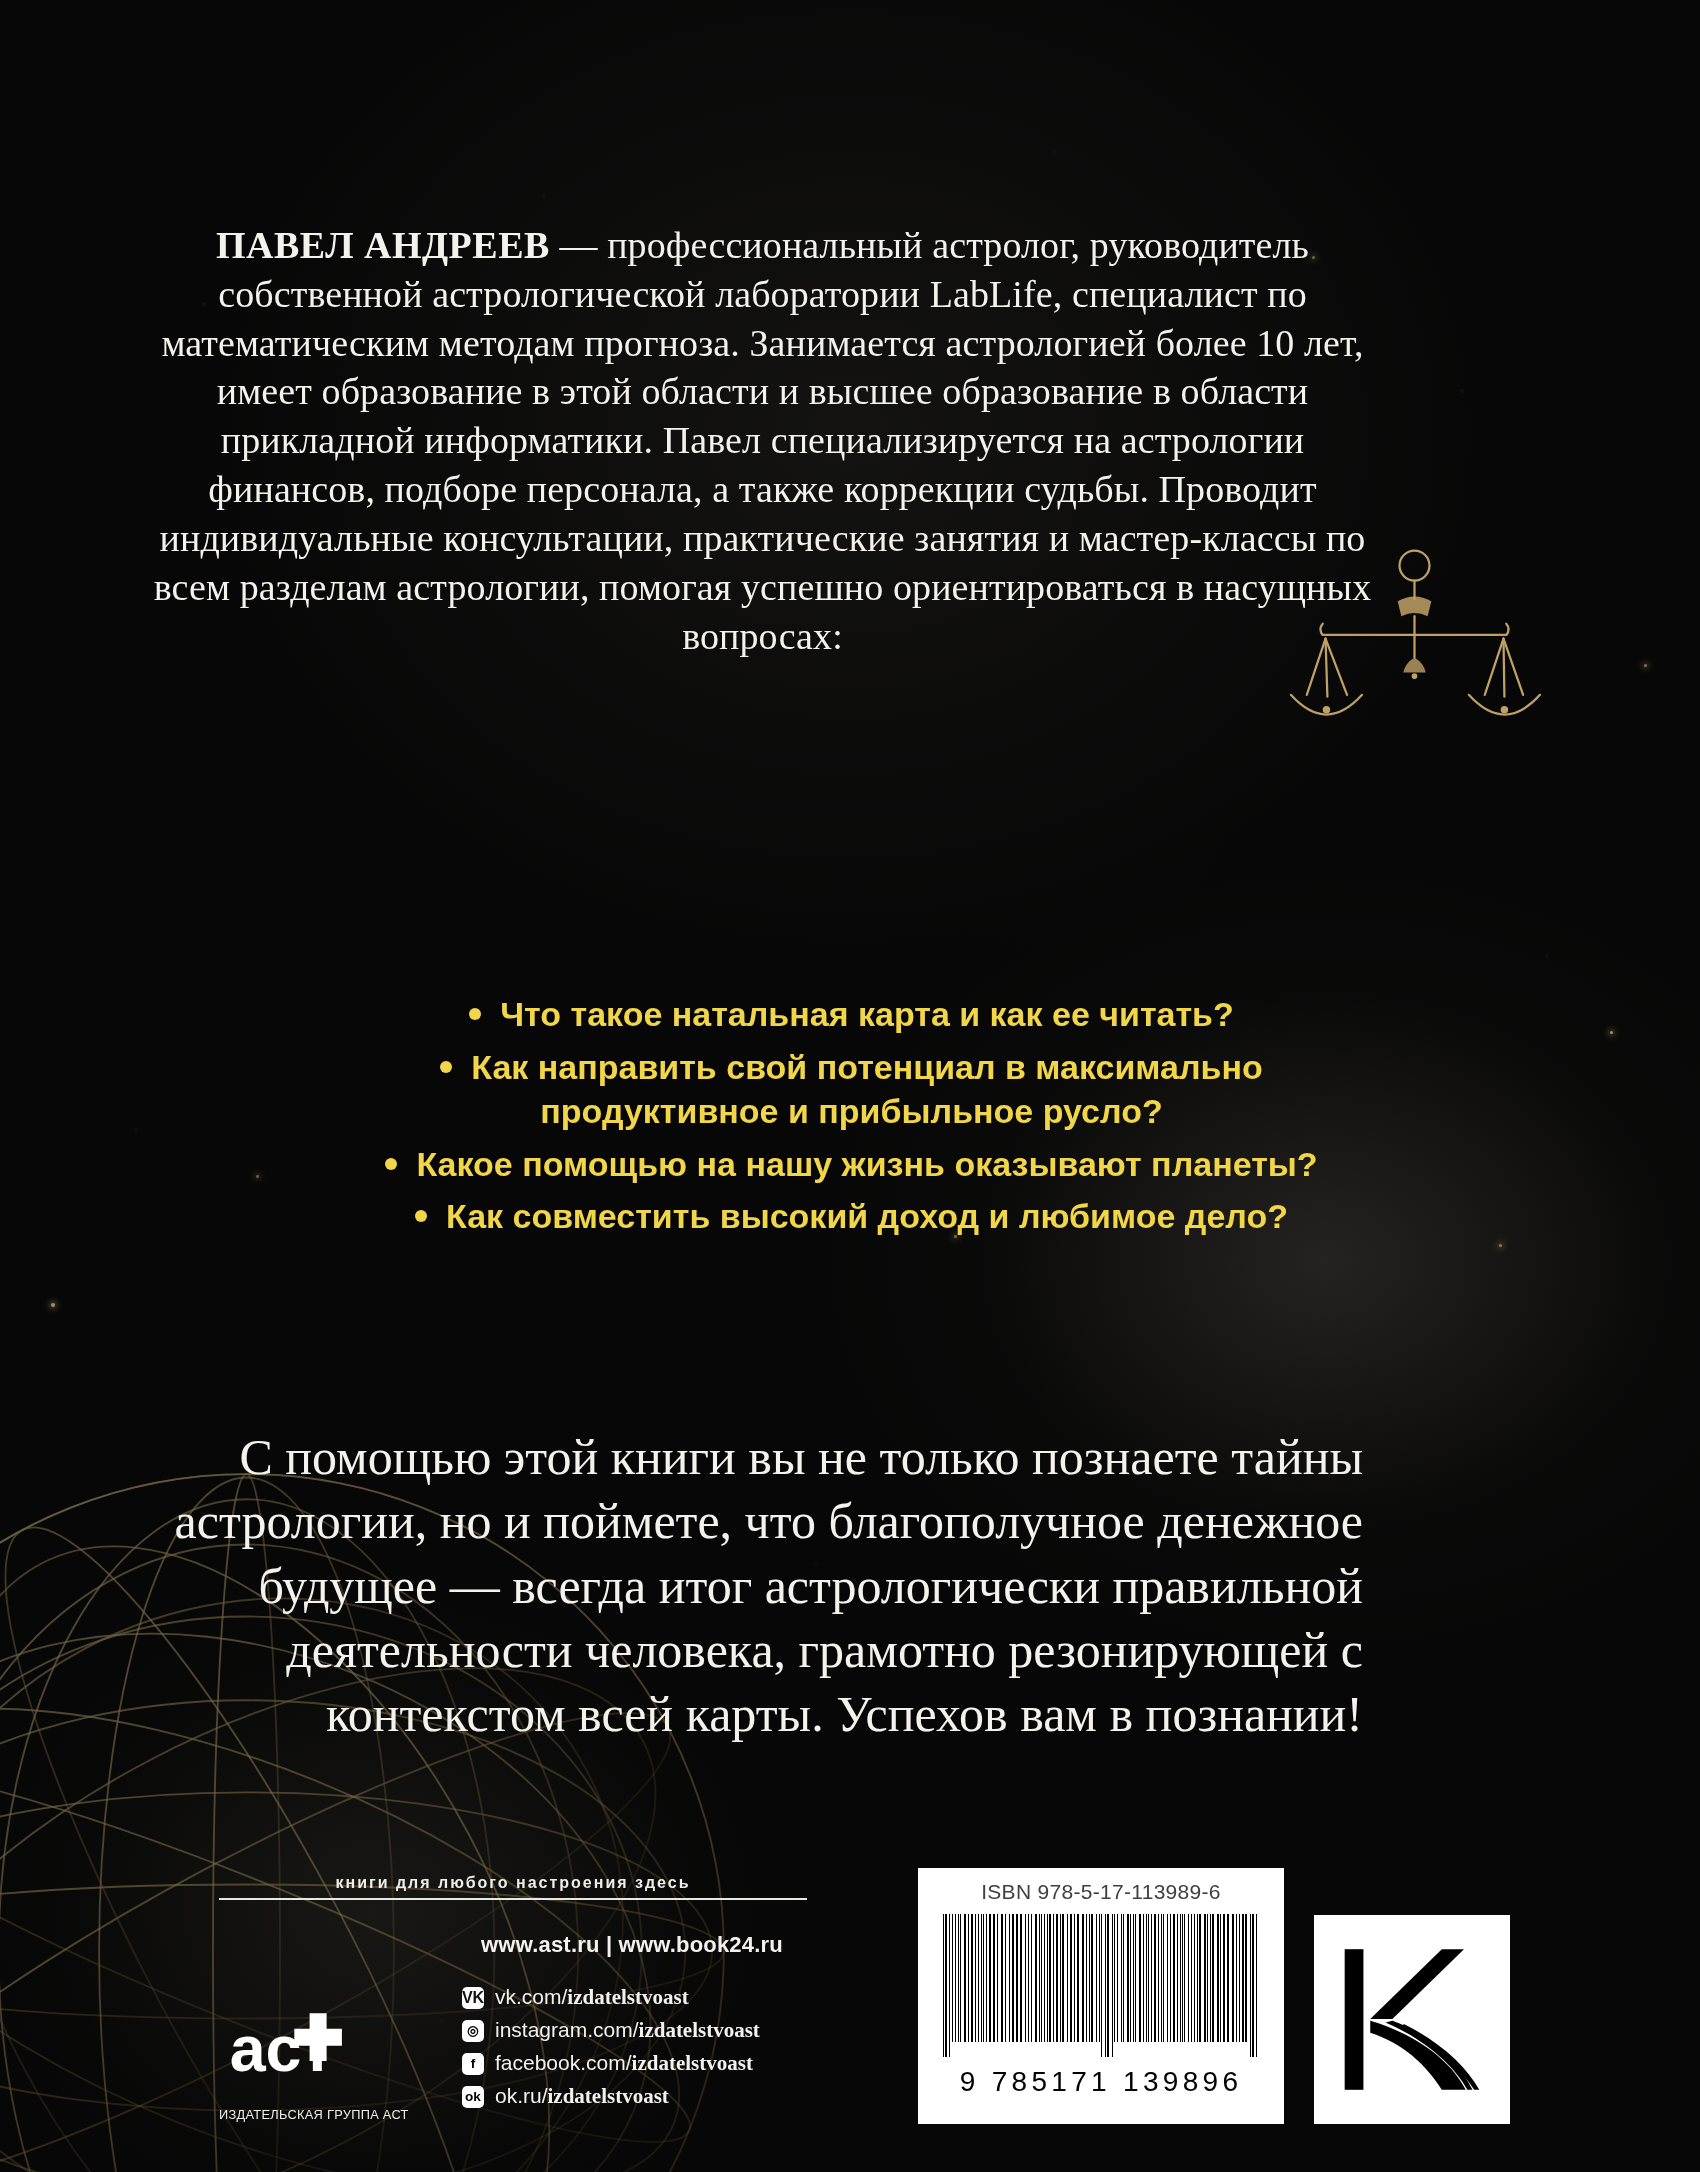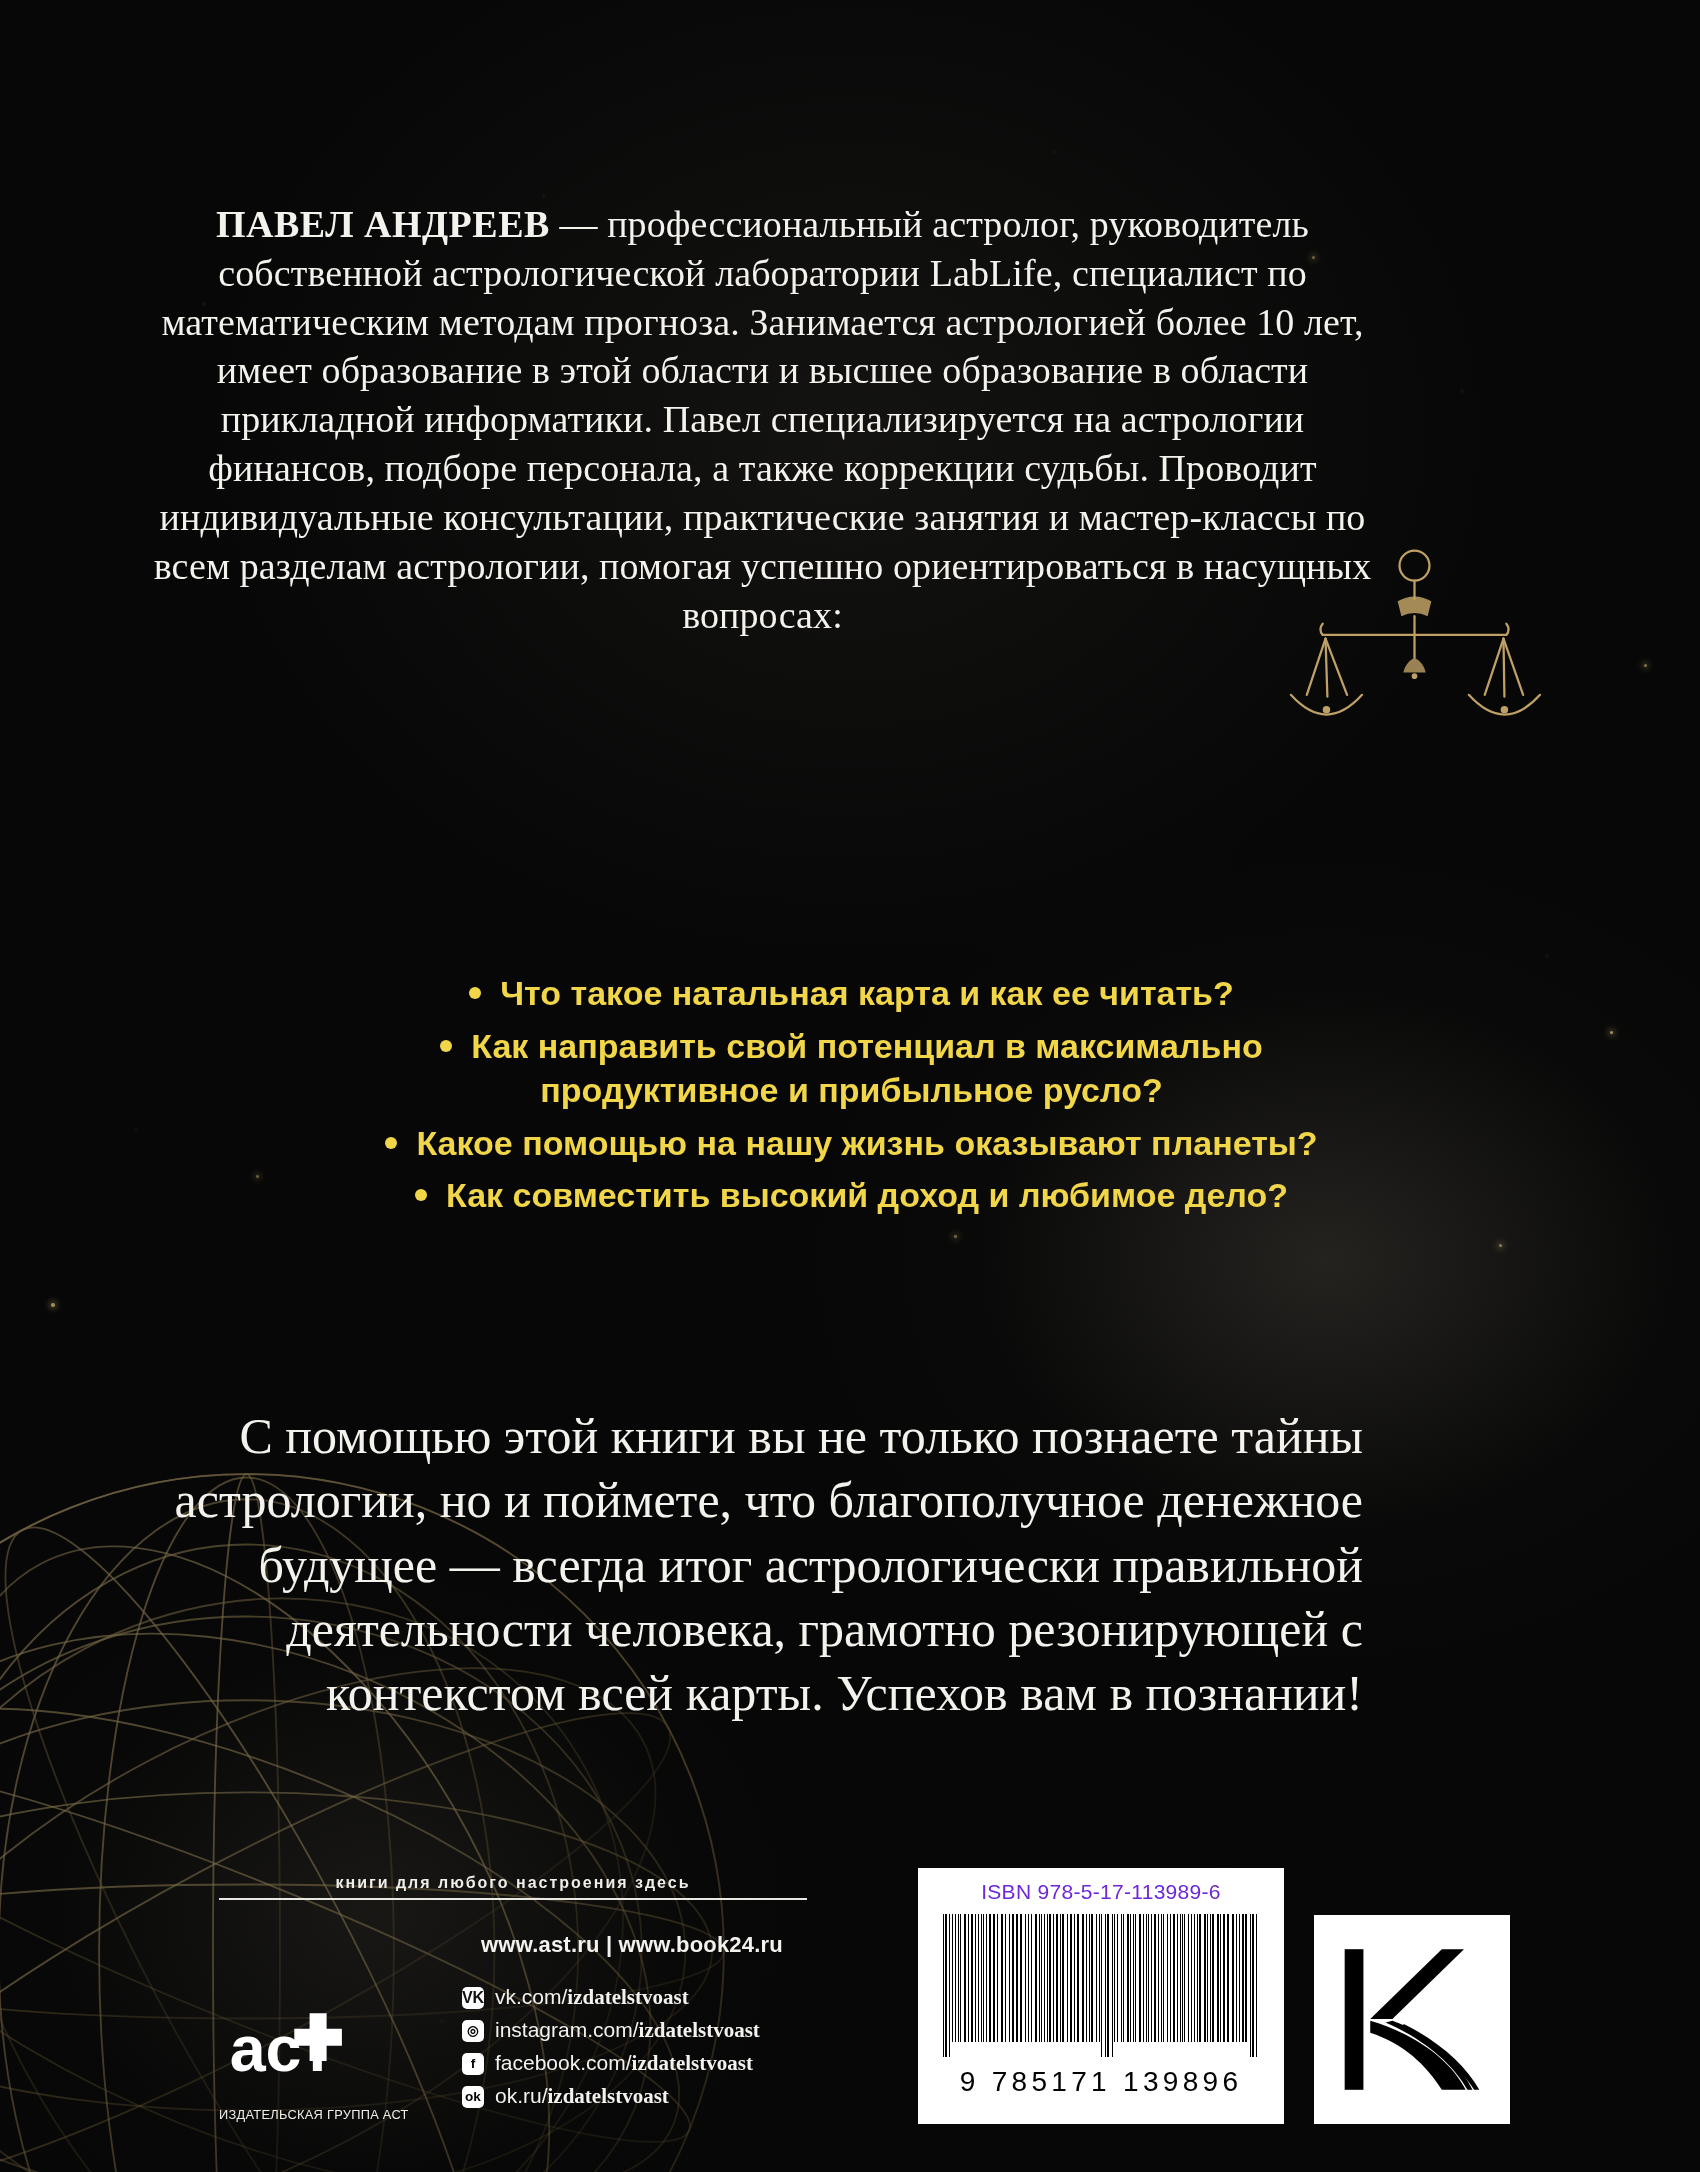--- a/index.html
+++ b/index.html
@@ -74,20 +74,21 @@
     height: 281px;
     opacity: .95;
     pointer-events: none;
   }
   .scales svg { width: 100%; height: 100%; display: block; }
 
   .content {
     position: absolute;
     inset: 0;
     padding: 12px;
+    margin-top: 21px;
   }
 
   .intro {
     position: absolute;
     left: 149px;
     top: 162px;
     width: 1227px;
     text-align: center;
     font-size: 38px;
     line-height: 1.285;
@@ -241,21 +242,21 @@
     position: absolute;
     left: 916px;
     bottom: 49px;
     width: 366px;
     height: 256px;
     background: #ffffff;
     padding: 0;
   }
   .isbn-text {
     font-family: "Liberation Sans", sans-serif;
-    color: #6d28d9;
+    color: #404040;
     font-size: 21px;
     text-align: center;
     padding-top: 12px;
     letter-spacing: 0.3px;
   }
   .barcode {
     margin: 10.2px auto 0;
     width: 317px;
     height: 150px;
     position: relative;

